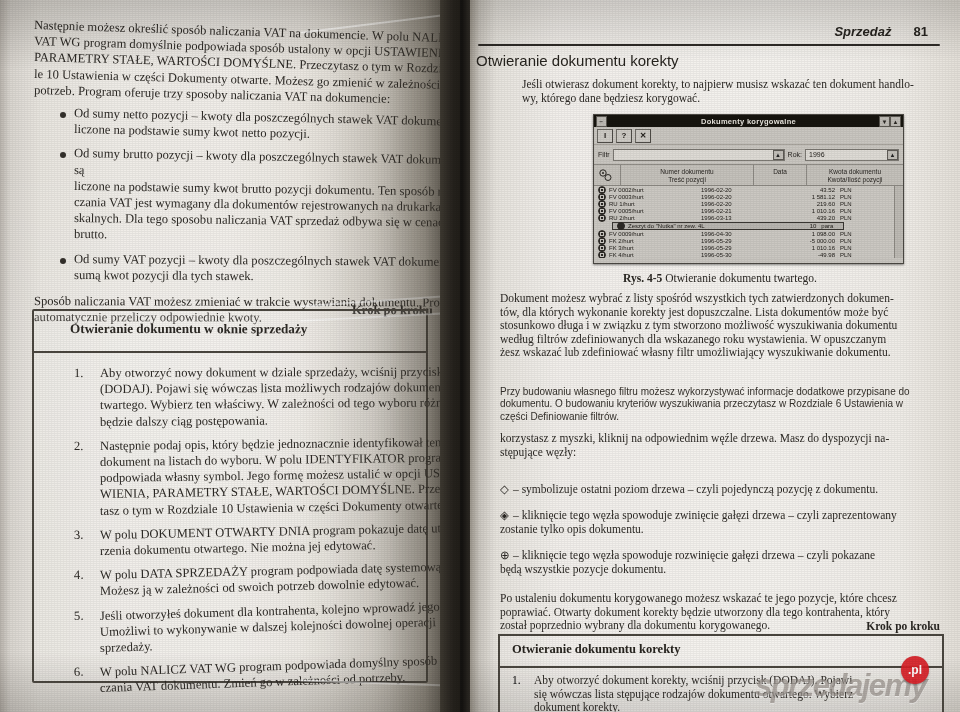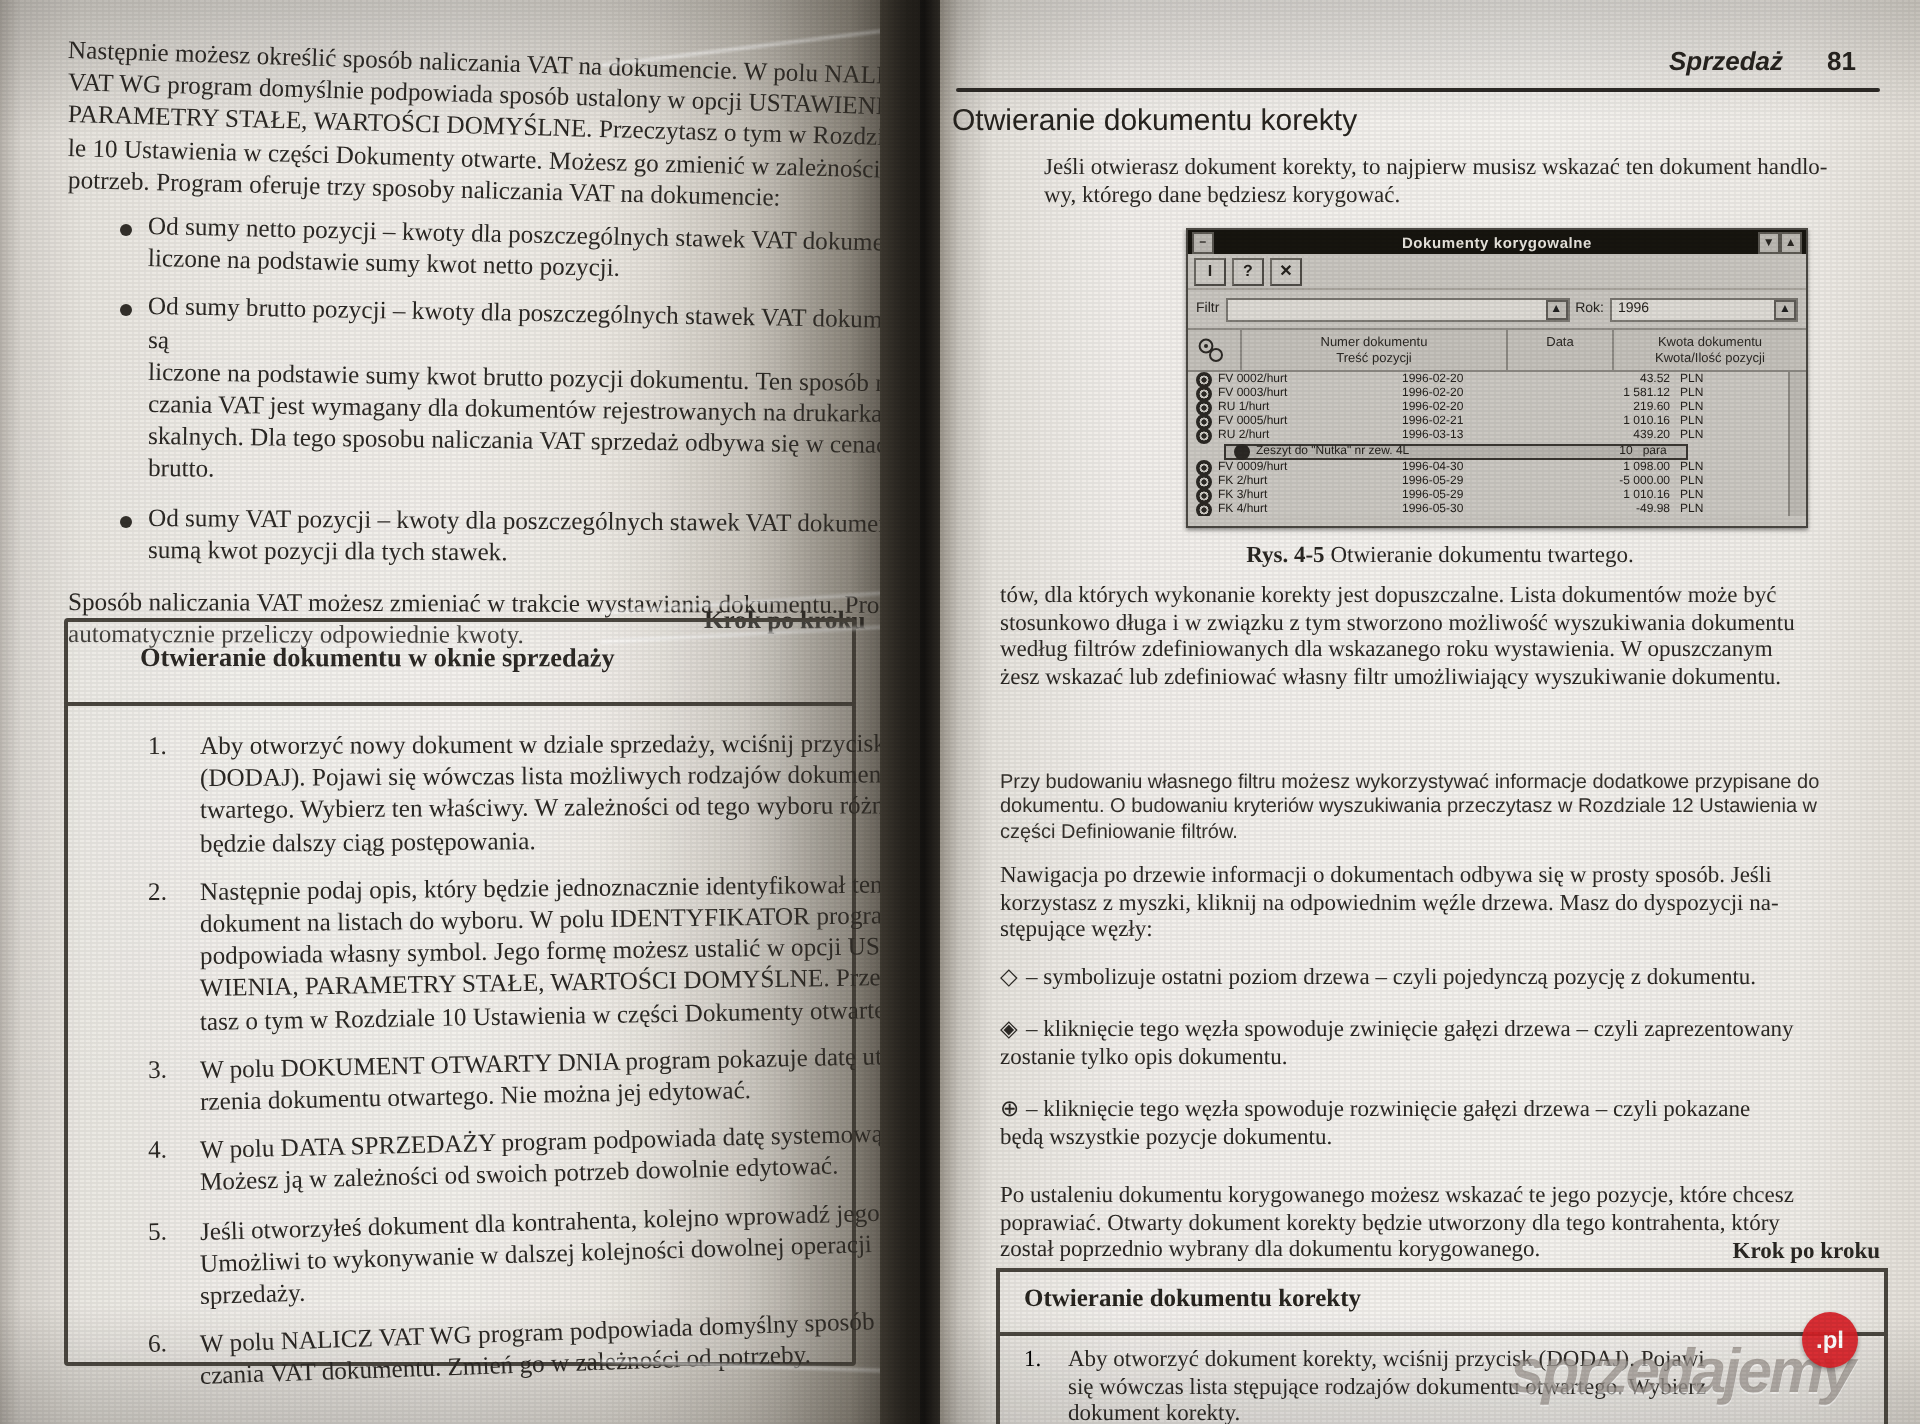--- a/index.html
+++ b/index.html
@@ -420,32 +420,32 @@
         </div>
         <div class="statusline"></div>
       </div>
 
       <div id="fig-cap">
         <b>Rys. 4-5</b>
         <span>Otwieranie dokumentu twartego.</span>
       </div>
 
       <div class="rp-par" id="rp-p2" style="top:292px">
+          <div>Dokument możesz wybrać z listy spośród wszystkich tych zatwierdzonych dokumen-</div>
           <div>tów, dla których wykonanie korekty jest dopuszczalne. Lista dokumentów może być</div>
           <div>stosunkowo długa i w związku z tym stworzono możliwość wyszukiwania dokumentu</div>
           <div>według filtrów zdefiniowanych dla wskazanego roku wystawienia. W opuszczanym</div>
           <div>żesz wskazać lub zdefiniować własny filtr umożliwiający wyszukiwanie dokumentu.</div>
         </div>
       <div class="rp-par sans" id="rp-note" style="top:386px">
           <div>Przy budowaniu własnego filtru możesz wykorzystywać informacje dodatkowe przypisane do</div>
-          <div>dokumentu. O budowaniu kryteriów wyszukiwania przeczytasz w Rozdziale 12 Ustawienia w</div>
+          <div>dokumentu. O budowaniu kryteriów wyszukiwania przeczytasz w Rozdziale 6 Ustawienia w</div>
           <div>części Definiowanie filtrów.</div>
         </div>
       <div class="rp-par" id="rp-p3" style="top:432px">
-          <div>Nawigacja po drzewie informacji o dokumentach odbywa się w prosty sposób. Jeśli</div>
           <div>korzystasz z myszki, kliknij na odpowiednim węźle drzewa. Masz do dyspozycji na-</div>
           <div>stępujące węzły:</div>
         </div>
 
       <div class="glyphpar" id="rp-n0" style="top:483px">
           <div><span class="gsym">◇</span>– symbolizuje ostatni poziom drzewa – czyli pojedynczą pozycję z dokumentu.</div>
         </div>
       <div class="glyphpar" id="rp-n1" style="top:509px">
           <div><span class="gsym">◈</span>– kliknięcie tego węzła spowoduje zwinięcie gałęzi drzewa – czyli zaprezentowany</div>
           <div>zostanie tylko opis dokumentu.</div>

